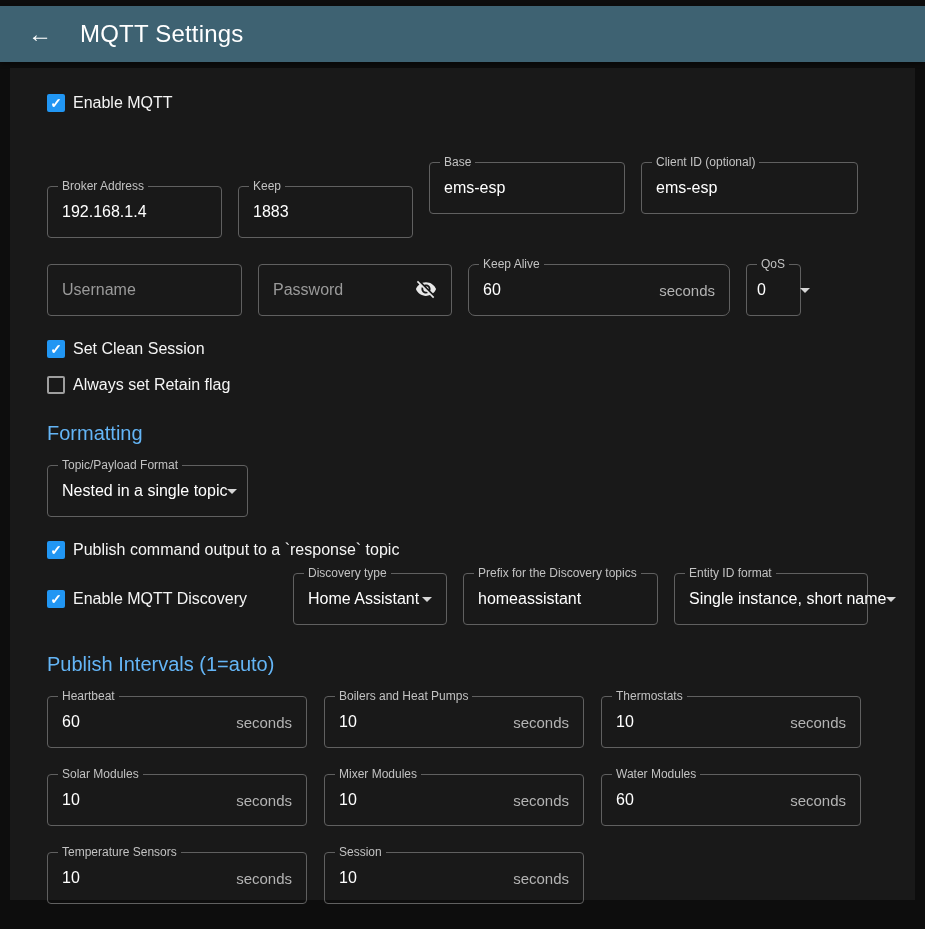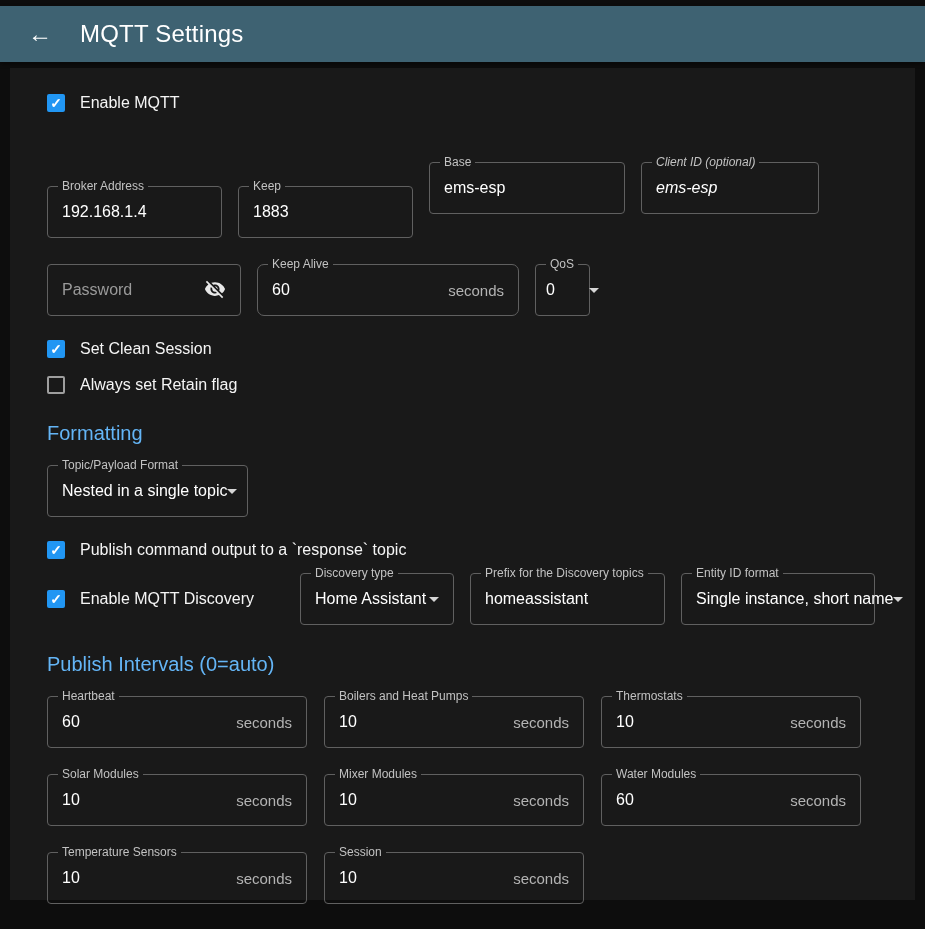--- a/index.html
+++ b/index.html
@@ -27,21 +27,21 @@
 
   
   .content {
     margin:6px 10px 0 10px;
     background:#191919;
     height:832px;
     padding:26px 37px 30px 37px;
   }
 
   
-  .cbrow { display:flex; align-items:flex-start; gap:15px; cursor:pointer; }
+  .cbrow { display:flex; align-items:flex-start; gap:8px; cursor:pointer; }
   .cb {
     width:18px; height:18px; flex:none;
     border:2px solid #9e9e9e; border-radius:2px;
     display:flex; align-items:center; justify-content:center;
   }
   .cb.checked { background:#2196f3; border-color:#2196f3; }
   .cb.checked::after { content:"✓"; color:#fff; font-size:14px; font-weight:bold; line-height:1; }
   .cb-label { font-size:16px; color:#f5f5f5; }
 
   
@@ -72,21 +72,21 @@
 
   
   .row { display:flex; gap:16px; align-items:center; }
   .mt14 { margin-top:14px; } .mt18 { margin-top:18px; } .mt24 { margin-top:24px; } .mt26 { margin-top:26px; }
 
   .w55  { width:55px; padding:0 10px;gap:34px; }
   .w154 { width:154px; }
   .w175 { width:175px;margin-top:48px; }
   .w195 { width:195px; }
   .w196 { width:196px; }
-  .w197 { width:178px;font-style:italic; }
+  .w197 { width:217px; }
   .w201 { width:201px; }
   .w230 { width:194px; }
   .w262 { width:262px;border-radius:7px; }
 
   .section { color:#64b5f6; font-size:20px; font-weight:400; margin:28px 0 20px 0; }
 
   .int-grid {
     display:grid;
     grid-template-columns:repeat(3, 260px);
     column-gap:17px; row-gap:26px;
@@ -125,20 +125,23 @@
         <span class="flabel">Base</span>
         <span class="fvalue">ems-esp</span>
       </div>
       <div class="field w197">
         <span class="flabel">Client ID (optional)</span>
         <span class="fvalue">ems-esp</span>
       </div>
     </div>
 
     <div class="row mt26">
+      <div class="field w195">
+        <span class="fvalue placeholder">Username</span>
+      </div>
       <div class="field w230">
         <span class="fvalue placeholder">Password</span>
         <button class="eye-btn">
           <span>
             <svg viewBox="0 0 24 24">
                 <path d="M12 7c2.76 0 5 2.24 5 5 0 .65-.13 1.26-.36 1.83l2.92 2.92c1.51-1.26 2.7-2.89 3.43-4.75-1.73-4.39-6-7.5-11-7.5-1.4 0-2.74.25-3.98.7l2.16 2.16C10.74 7.13 11.35 7 12 7zM2 4.27l2.28 2.28.46.46C3.08 8.3 1.78 10.02 1 12c1.73 4.39 6 7.5 11 7.5 1.55 0 3.03-.3 4.38-.84l.42.42L19.73 22 21 20.73 3.27 3 2 4.27zM7.53 9.8l1.55 1.55c-.05.21-.08.43-.08.65 0 1.66 1.34 3 3 3 .22 0 .44-.03.65-.08l1.55 1.55c-.67.33-1.41.53-2.2.53-2.76 0-5-2.24-5-5 0-.79.2-1.53.53-2.2zm4.31-.78l3.15 3.15.02-.16c0-1.66-1.34-3-3-3l-.17.01z"></path>
               </svg>
           </span>
         </button>
       </div>
@@ -191,21 +194,21 @@
         <span class="flabel">Prefix for the Discovery topics</span>
         <span class="fvalue">homeassistant</span>
       </div>
       <div class="field w230">
         <span class="flabel">Entity ID format</span>
         <span class="fvalue">Single instance, short name</span>
         <span class="caret"></span>
       </div>
     </div>
 
-    <h2 class="section">Publish Intervals (0=auto)</h2>
+    <h2 class="section">Publish Intervals (1=auto)</h2>
 
     <div class="int-grid">
       <div class="field">
         <span class="flabel">Heartbeat</span>
         <span class="fvalue">60</span>
         <span class="suffix">seconds</span>
       </div>
       <div class="field">
         <span class="flabel">Boilers and Heat Pumps</span>
         <span class="fvalue">10</span>

